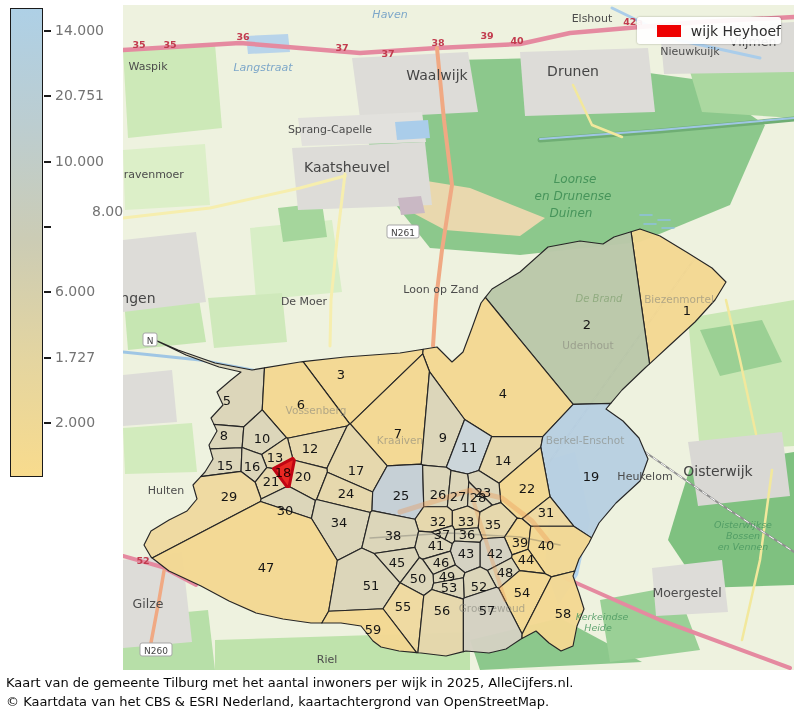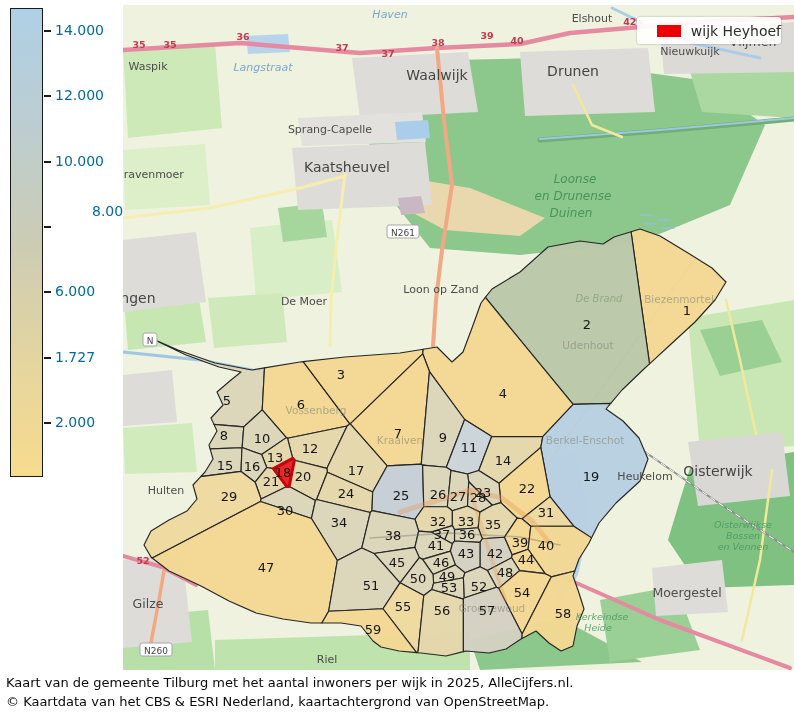--- a/index.html
+++ b/index.html
@@ -1,42 +1,42 @@
 <!DOCTYPE html>
 <html><head>
 <meta charset="utf-8">
 <style>
   html,body{margin:0;padding:0;background:#fff;}
   #stage{position:relative;width:794px;height:719px;background:#fff;overflow:hidden;
          font-family:"DejaVu Sans","Liberation Sans",sans-serif;}
   #colorbar{position:absolute;left:10px;top:8px;width:33px;height:469px;
             border:1.3px solid #1a1a1a;box-sizing:border-box;}
   .tick-dash{position:absolute;width:7px;height:2px;background:#1a1a1a;left:44px;}
-  .tick-label{position:absolute;left:55px;font-size:14px;color:#0369a1;white-space:nowrap;}
+  .tick-label{position:absolute;left:55px;font-size:14px;color:#737373;white-space:nowrap;}
   #mapwrap{position:absolute;left:123px;top:5px;width:671px;height:665px;}
   #maplegend{position:absolute;left:637px;top:17px;width:144px;height:27px;
              background:rgba(255,255,255,0.93);border-radius:3px;
              box-shadow:0 0 2px rgba(0,0,0,0.35);display:flex;align-items:center;
              gap:10px;padding-left:20px;box-sizing:border-box;}
   #maplegend .swatch{width:30px;height:12px;}
   #maplegend .lbl{font-size:14px;color:#2d2d2d;white-space:nowrap;}
   #caption{position:absolute;left:6px;top:674px;font-size:13px;color:#0a0a0a;
            line-height:18.5px;white-space:nowrap;}
   svg text{font-family:"DejaVu Sans","Liberation Sans",sans-serif;}
 </style>
 </head>
 <body>
 
 <div id="stage">
   <div id="colorbar" style="background: linear-gradient(rgb(174, 208, 230), rgb(188, 205, 208), rgb(204, 204, 180), rgb(228, 213, 160), rgb(248, 219, 141));"></div>
   <div id="ticks">
       <div class="tick-dash" style="top: 30px;"></div>
       <div class="tick-label" style="top: 22px;">14.000</div>
       <div class="tick-dash" style="top: 95.33px;"></div>
-      <div class="tick-label" style="top: 87.33px;">12.000</div>
+      <div class="tick-label" style="top: 87.33px;">20.751</div>
       <div class="tick-dash" style="top: 160.66px;"></div>
       <div class="tick-label" style="top: 152.66px;">10.000</div>
       <div class="tick-dash" style="top: 225.99px;"></div>
       <div class="tick-label" style="top: 203px; margin-left: 37px;">8.000</div>
       <div class="tick-dash" style="top: 291.32px;"></div>
       <div class="tick-label" style="top: 283.32px; text-align: right;">6.000</div>
       <div class="tick-dash" style="top: 356.65px;"></div>
       <div class="tick-label" style="top: 348.65px;">1.727</div>
       <div class="tick-dash" style="top: 421.98px;"></div>
       <div class="tick-label" style="top: 413.98px;">2.000</div>

